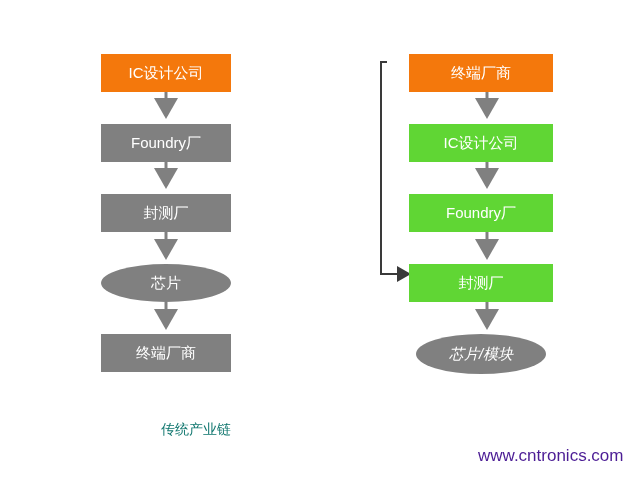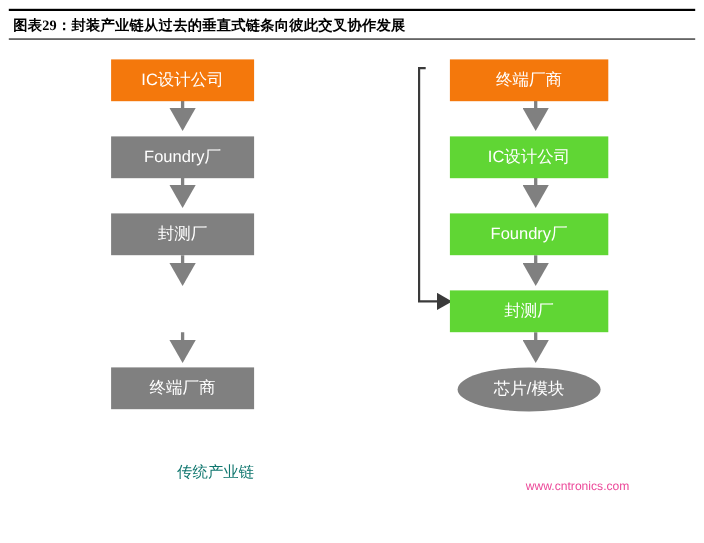--- a/index.html
+++ b/index.html
@@ -81,56 +81,53 @@
     line-height: 1.1;
     white-space: nowrap;
   }
   .node.orange { background: #F4780C; }
   .node.gray   { background: #808080; }
   .node.green  { background: #60D634; }
   .node.ellipse {
     background: #808080;
     border-radius: 50%;
   }
-  .node.ellipse.gray2 { background: #808080; }
+  .node.ellipse.gray2 { background: #808080; font-style: italic; }
 
   .col-label {
     position: absolute;
     font-size: 14px;
     color: #0f766e;
     font-family: Liberation Mono, monospace;
     text-align: right;
     white-space: nowrap;
   }
   .arrow-svg {
     position: absolute;
     left: 0;
     top: 0;
     width: 624px;
     height: 416px;
     pointer-events: none;
   }
   .watermark {
     position: absolute;
     left: 478px;
-    top: 436px;
-    font-size: 11px;
-    color: #ec4899;
+    top: 446px;
+    font-size: 17px;
+    color: #4c1d95;
     font-family: "Liberation Sans", sans-serif;
     white-space: nowrap;
   }
 </style>
 </head>
 <body>
 
 <div id="figure">
 
-  <div class="title-bar">
-    <span class="title-text">图表29：封装产业链从过去的垂直式链条向彼此交叉协作发展</span>
-  </div>
 
   <div class="canvas">
 
     <svg class="arrow-svg" viewBox="0 0 624 416">
       <defs>
         <marker id="ah" markerWidth="8" markerHeight="8" refX="6" refY="4" orient="auto" markerUnits="strokeWidth">
           <path d="M0,0 L7,4 L0,8 z" fill="#808080"></path>
         </marker>
         <marker id="ahk" markerWidth="8" markerHeight="8" refX="6" refY="4" orient="auto" markerUnits="strokeWidth">
           <path d="M0,0 L7,4 L0,8 z" fill="#3a3a3a"></path>
@@ -152,20 +149,23 @@
 
     <div class="node orange" style="left:93px; top:18px; width:130px; height:38px;">
       <span>IC设计公司</span>
     </div>
     <div class="node gray" style="left:93px; top:88px; width:130px; height:38px;">
       <span>Foundry厂</span>
     </div>
     <div class="node gray" style="left:93px; top:158px; width:130px; height:38px;">
       <span>封测厂</span>
     </div>
+    <div class="node ellipse" style="left:93px; top:228px; width:130px; height:38px;">
+      <span>芯片</span>
+    </div>
     <div class="node gray" style="left:93px; top:298px; width:130px; height:38px;">
       <span>终端厂商</span>
     </div>
 
     <div class="node orange" style="left:401px; top:18px; width:144px; height:38px;">
       <span>终端厂商</span>
     </div>
     <div class="node green" style="left:401px; top:88px; width:144px; height:38px;">
       <span>IC设计公司</span>
     </div>

